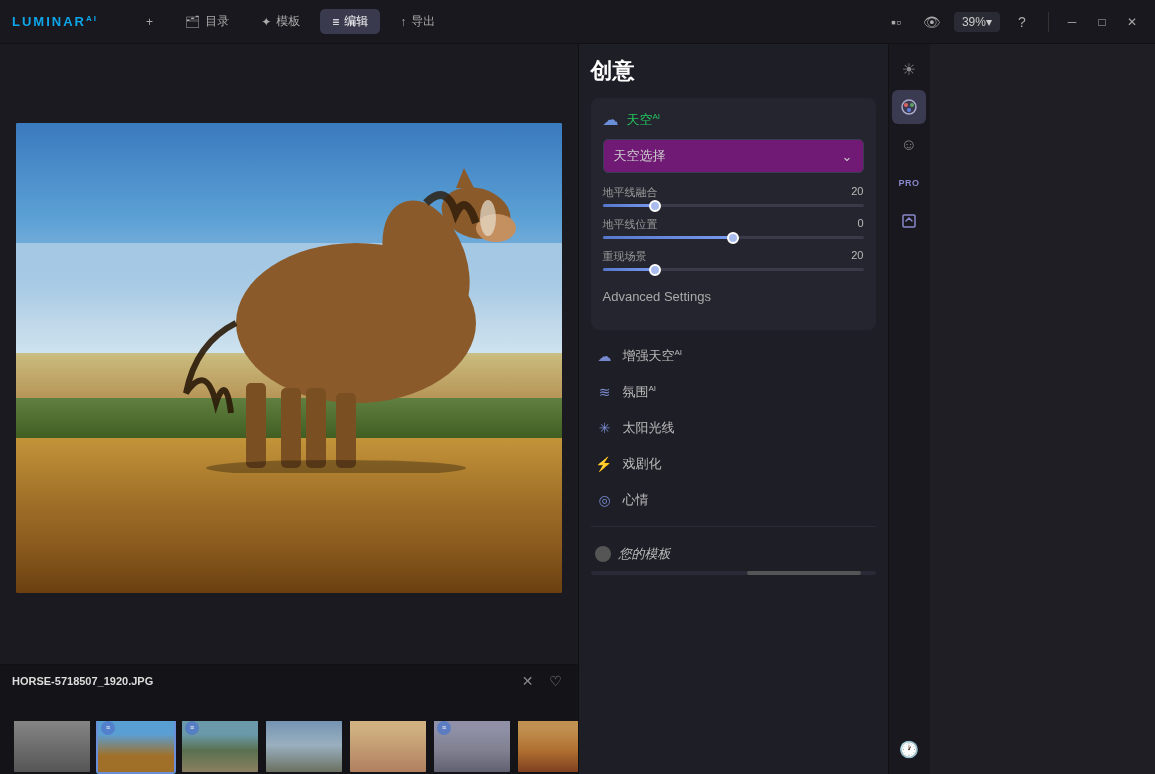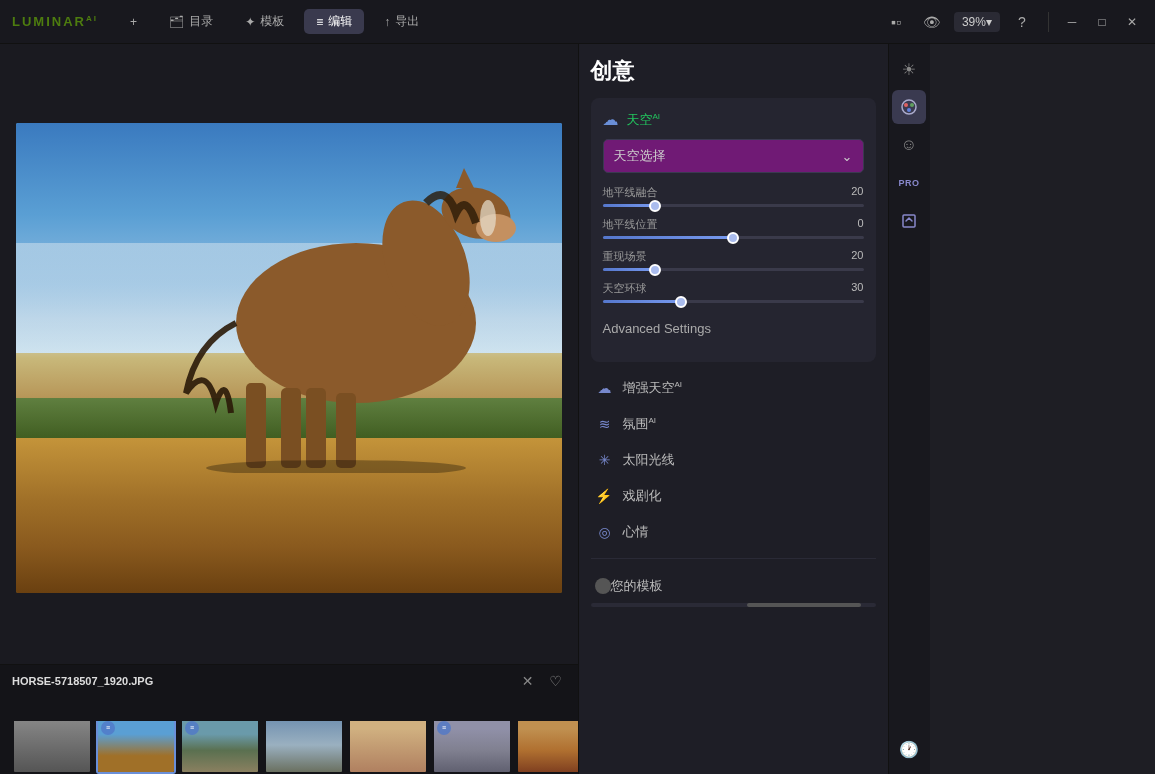--- a/index.html
+++ b/index.html
@@ -20,23 +20,23 @@
       background: #18181e;
       display: flex;
       align-items: center;
       padding: 0 12px;
       gap: 8px;
       border-bottom: 1px solid #111;
     }
     #logo {
       font-size: 13px;
       font-weight: 700;
-      color: #4d7c0f;
+      color: #0ea5e9;
       letter-spacing: 2px;
-      margin-right: 12px;
+      margin-right: 28px;
     }
     #logo sup { font-size: 8px; }
     .tb-btn {
       display: flex;
       align-items: center;
       gap: 5px;
       padding: 4px 12px;
       border-radius: 5px;
       color: #aaa;
       cursor: pointer;
@@ -380,21 +380,23 @@
       width: 20px; height: 20px;
       display: flex; align-items: center; justify-content: center;
       font-size: 14px;
       color: #7788cc;
     }
 
     
     .templates-row {
       display: flex;
       align-items: center;
+      gap: 8px;
       padding: 10px 4px 4px 4px;
+      font-style: italic;
     }
     .templates-dot {
       width: 16px; height: 16px;
       border-radius: 50%;
       background: #555;
     }
     .templates-label {
       font-size: 13px;
       color: #bbb;
     }
@@ -598,30 +600,20 @@
               <div class="slider-label-row">
                 <span class="slider-label">重现场景</span>
                 <span class="slider-val">20</span>
               </div>
               <div class="slider-track">
                 <div class="slider-fill" style="width:20%;"></div>
                 <div class="slider-thumb" style="left:calc(20% - 6px);"></div>
               </div>
             </div>
 
-            <div class="slider-row">
-              <div class="slider-label-row">
-                <span class="slider-label">天空环球</span>
-                <span class="slider-val">30</span>
-              </div>
-              <div class="slider-track">
-                <div class="slider-fill" style="width:30%;"></div>
-                <div class="slider-thumb" style="left:calc(30% - 6px);"></div>
-              </div>
-            </div>
           </div>
 
           <div class="advanced-section">
             <div class="advanced-label">Advanced Settings</div>
           </div>
         </div>
 
         <div>
 
           <div class="expand-item">

